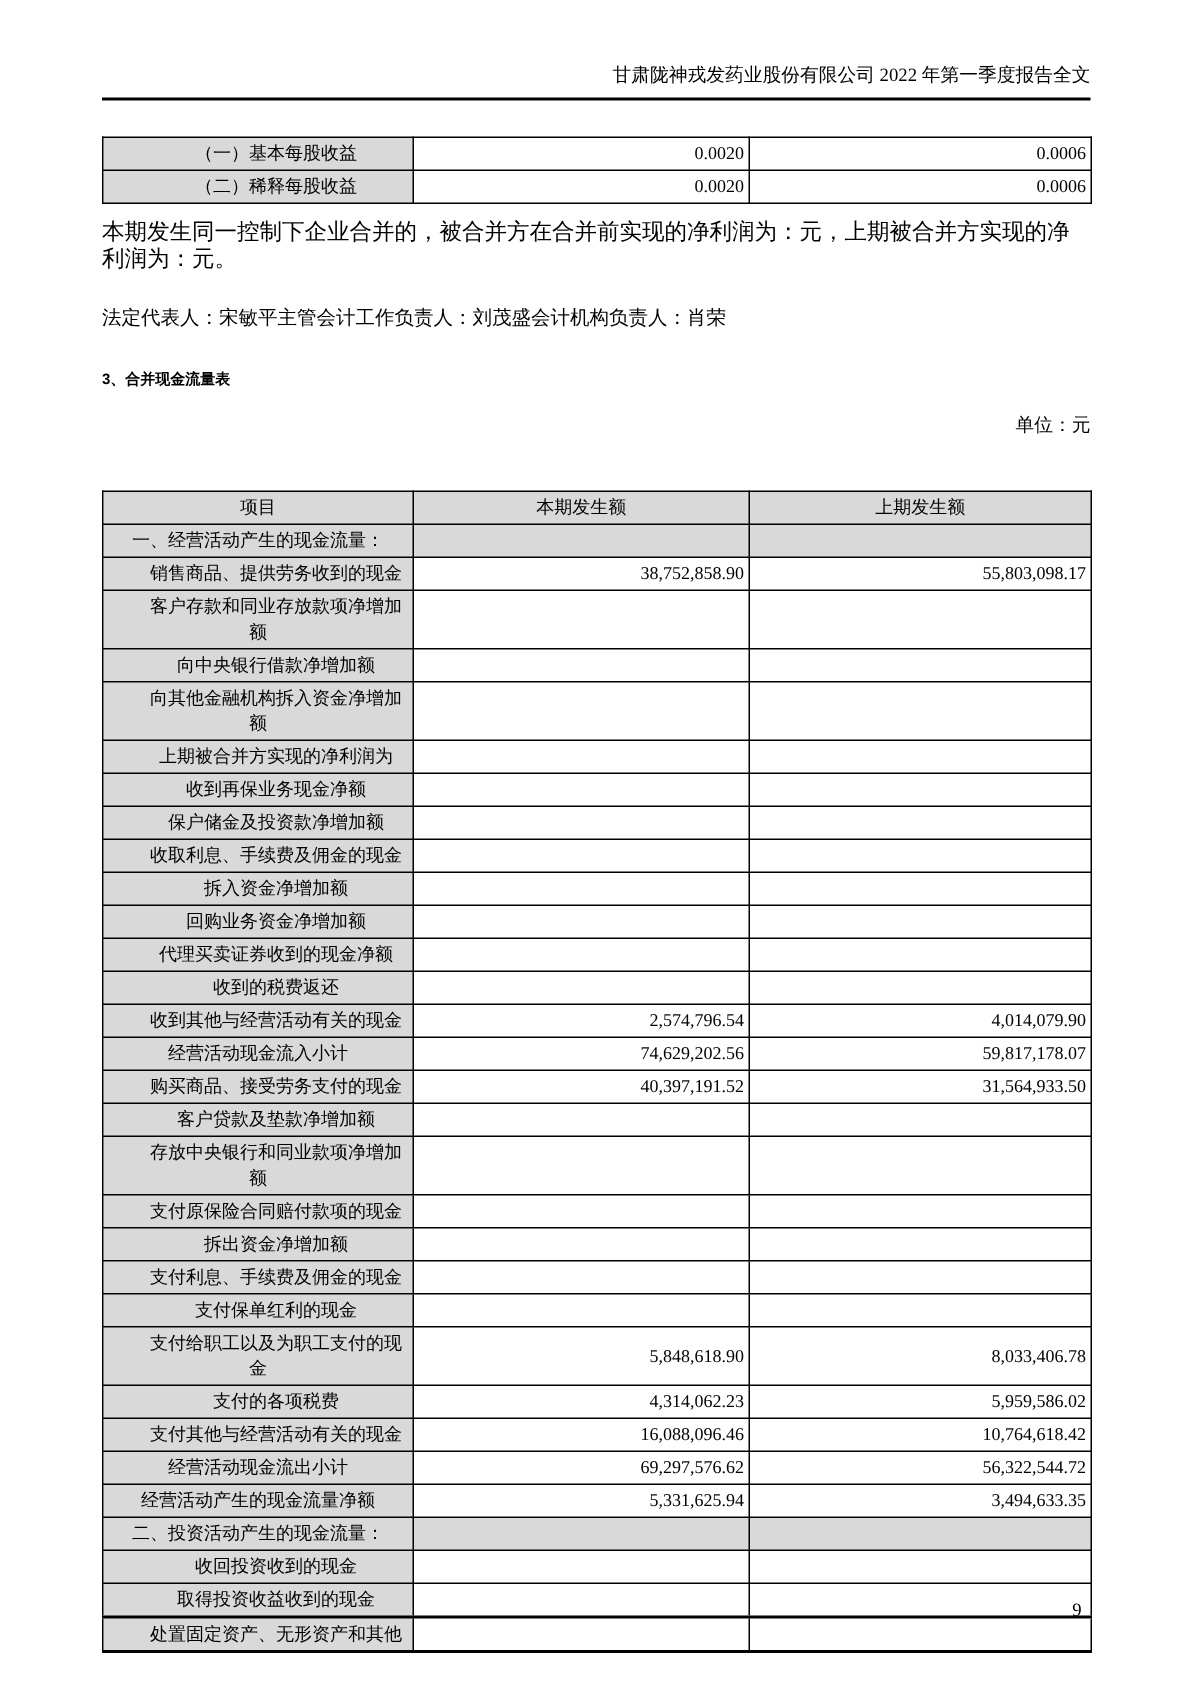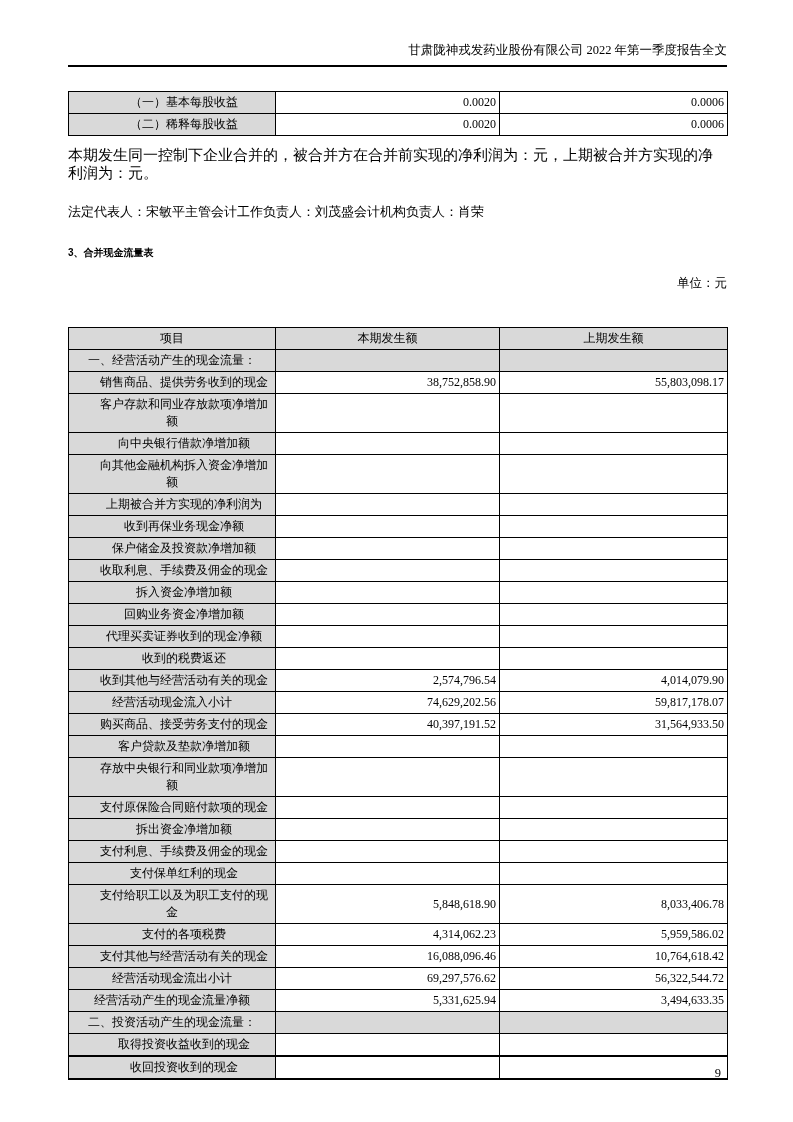--- a/index.html
+++ b/index.html
@@ -290,30 +290,35 @@
             <td class="num-cell">3,494,633.35</td>
           </tr>
 
           <tr class="section">
             <td class="label-cell">二、投资活动产生的现金流量：</td>
             <td class="num-cell"></td>
             <td class="num-cell"></td>
           </tr>
 
           <tr class="item">
+            <td class="label-cell">收回投资收到的现金</td>
+            <td class="num-cell"></td>
+            <td class="num-cell"></td>
+          </tr>
+
+          <tr class="item">
             <td class="label-cell">取得投资收益收到的现金</td>
             <td class="num-cell"></td>
             <td class="num-cell"></td>
           </tr>
 
           <tr class="item">
-            <td class="label-cell">收回投资收到的现金</td>
-            <td class="num-cell"></td>
-            <td class="num-cell"></td>
-          </tr>
-
+            <td class="label-cell">处置固定资产、无形资产和其他</td>
+            <td class="num-cell"></td>
+            <td class="num-cell"></td>
+          </tr>
         </tbody>
     </table>
 
   </div>
 
   <div class="page-number">9</div>
 </div>
 
 </body></html>

